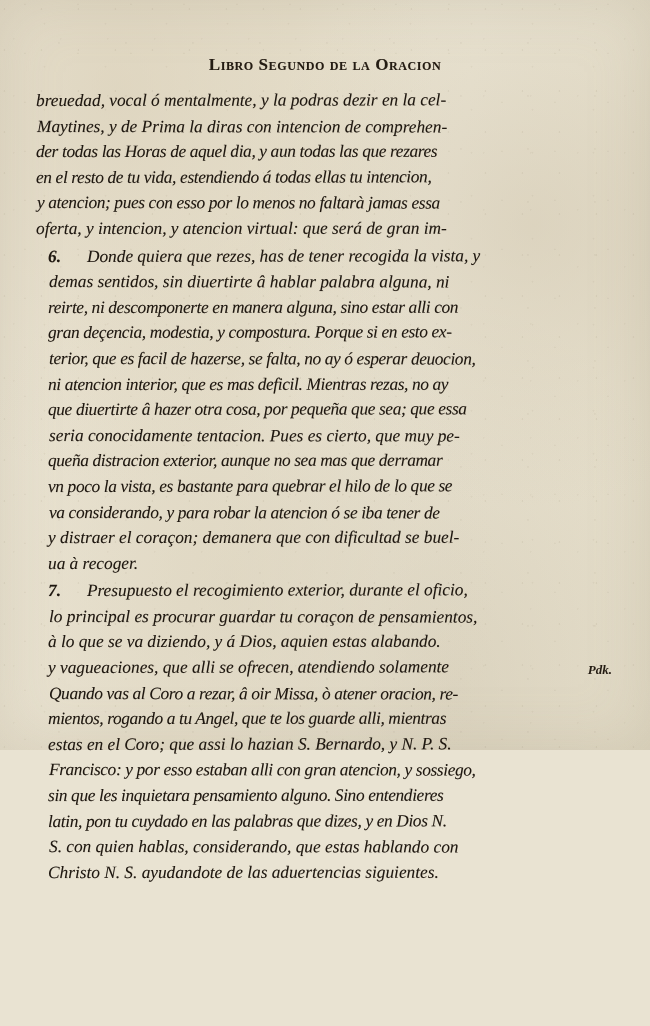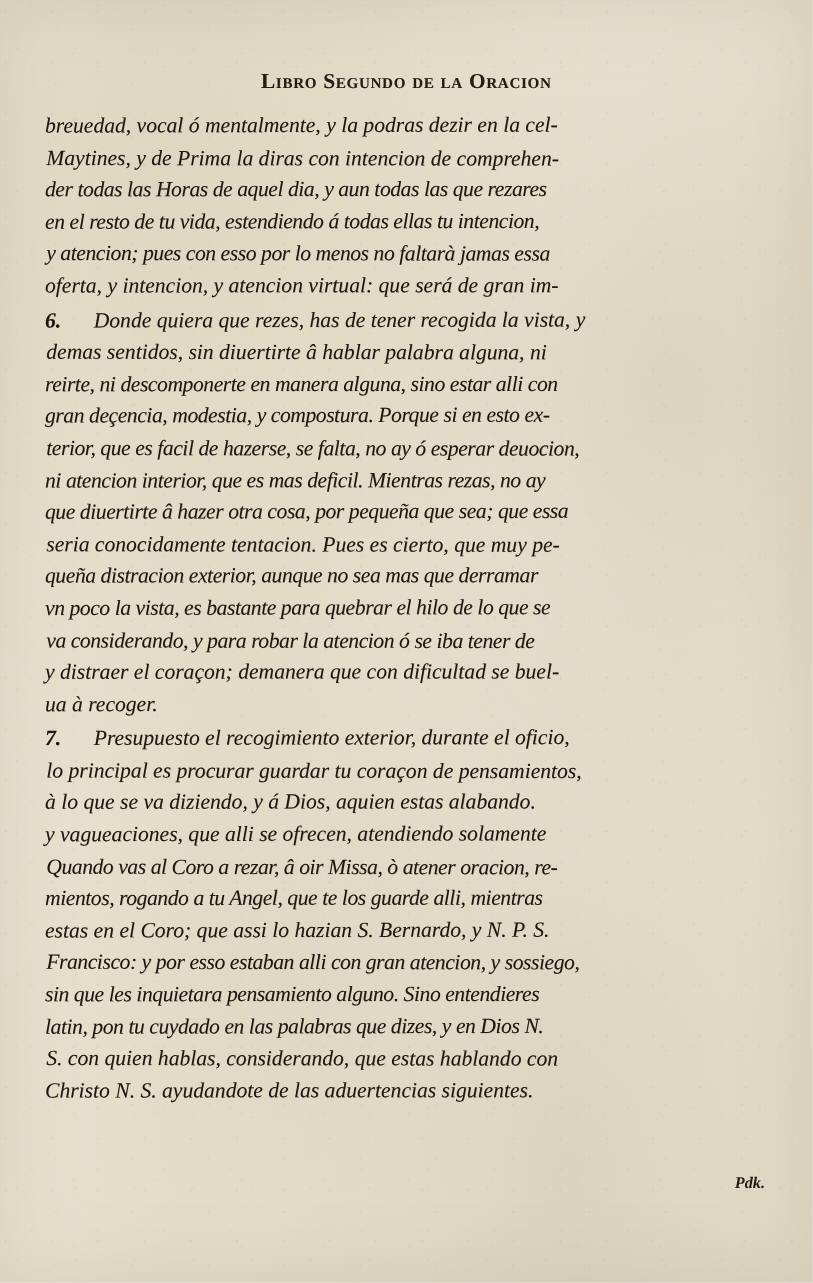--- a/index.html
+++ b/index.html
@@ -10,21 +10,21 @@
     width: 650px;
     height: 1026px;
     background: #e9e3d2;
     font-family: "Liberation Serif", serif;
     overflow: hidden;
   }
   
   .page {
     position: relative;
     width: 650px;
-    height: 1026px;
+    height: 750px;
     background:
       radial-gradient(ellipse at 18% 12%, rgba(214,203,178,0.55) 0%, rgba(214,203,178,0) 42%),
       radial-gradient(ellipse at 82% 30%, rgba(205,194,170,0.45) 0%, rgba(205,194,170,0) 38%),
       radial-gradient(ellipse at 35% 78%, rgba(217,208,186,0.5) 0%, rgba(217,208,186,0) 45%),
       radial-gradient(ellipse at 70% 92%, rgba(200,190,166,0.4) 0%, rgba(200,190,166,0) 40%),
       linear-gradient(100deg, #ece6d6 0%, #e7e0cd 38%, #eae4d3 62%, #e4ddc9 100%);
     box-shadow: inset 0 0 60px rgba(160,148,120,0.25);
   }
   .page::after {
     content: "";
@@ -66,21 +66,21 @@
     line-height: 25.6px;
     text-align: justify;
     text-shadow: 0.25px 0.15px 0 rgba(40,30,18,0.30);
   }
 
   .para {
     margin: 0 0 0 0;
     text-align: justify;
     text-justify: inter-word;
   }
-  .para + .para { margin-top: 2px; }
+  .para + .para { margin-top: 2px; margin-left: 12px; }
 
   .para .ln {
     display: block;
     white-space: nowrap;
   }
 
   
   .ln { transform-origin: left center; font-style: italic; }
   .ln:nth-child(3n+1)  { transform: rotate(-0.10deg) translateX(0px); }
   .ln:nth-child(3n+2)  { transform: rotate(0.06deg) translateX(1px); }

